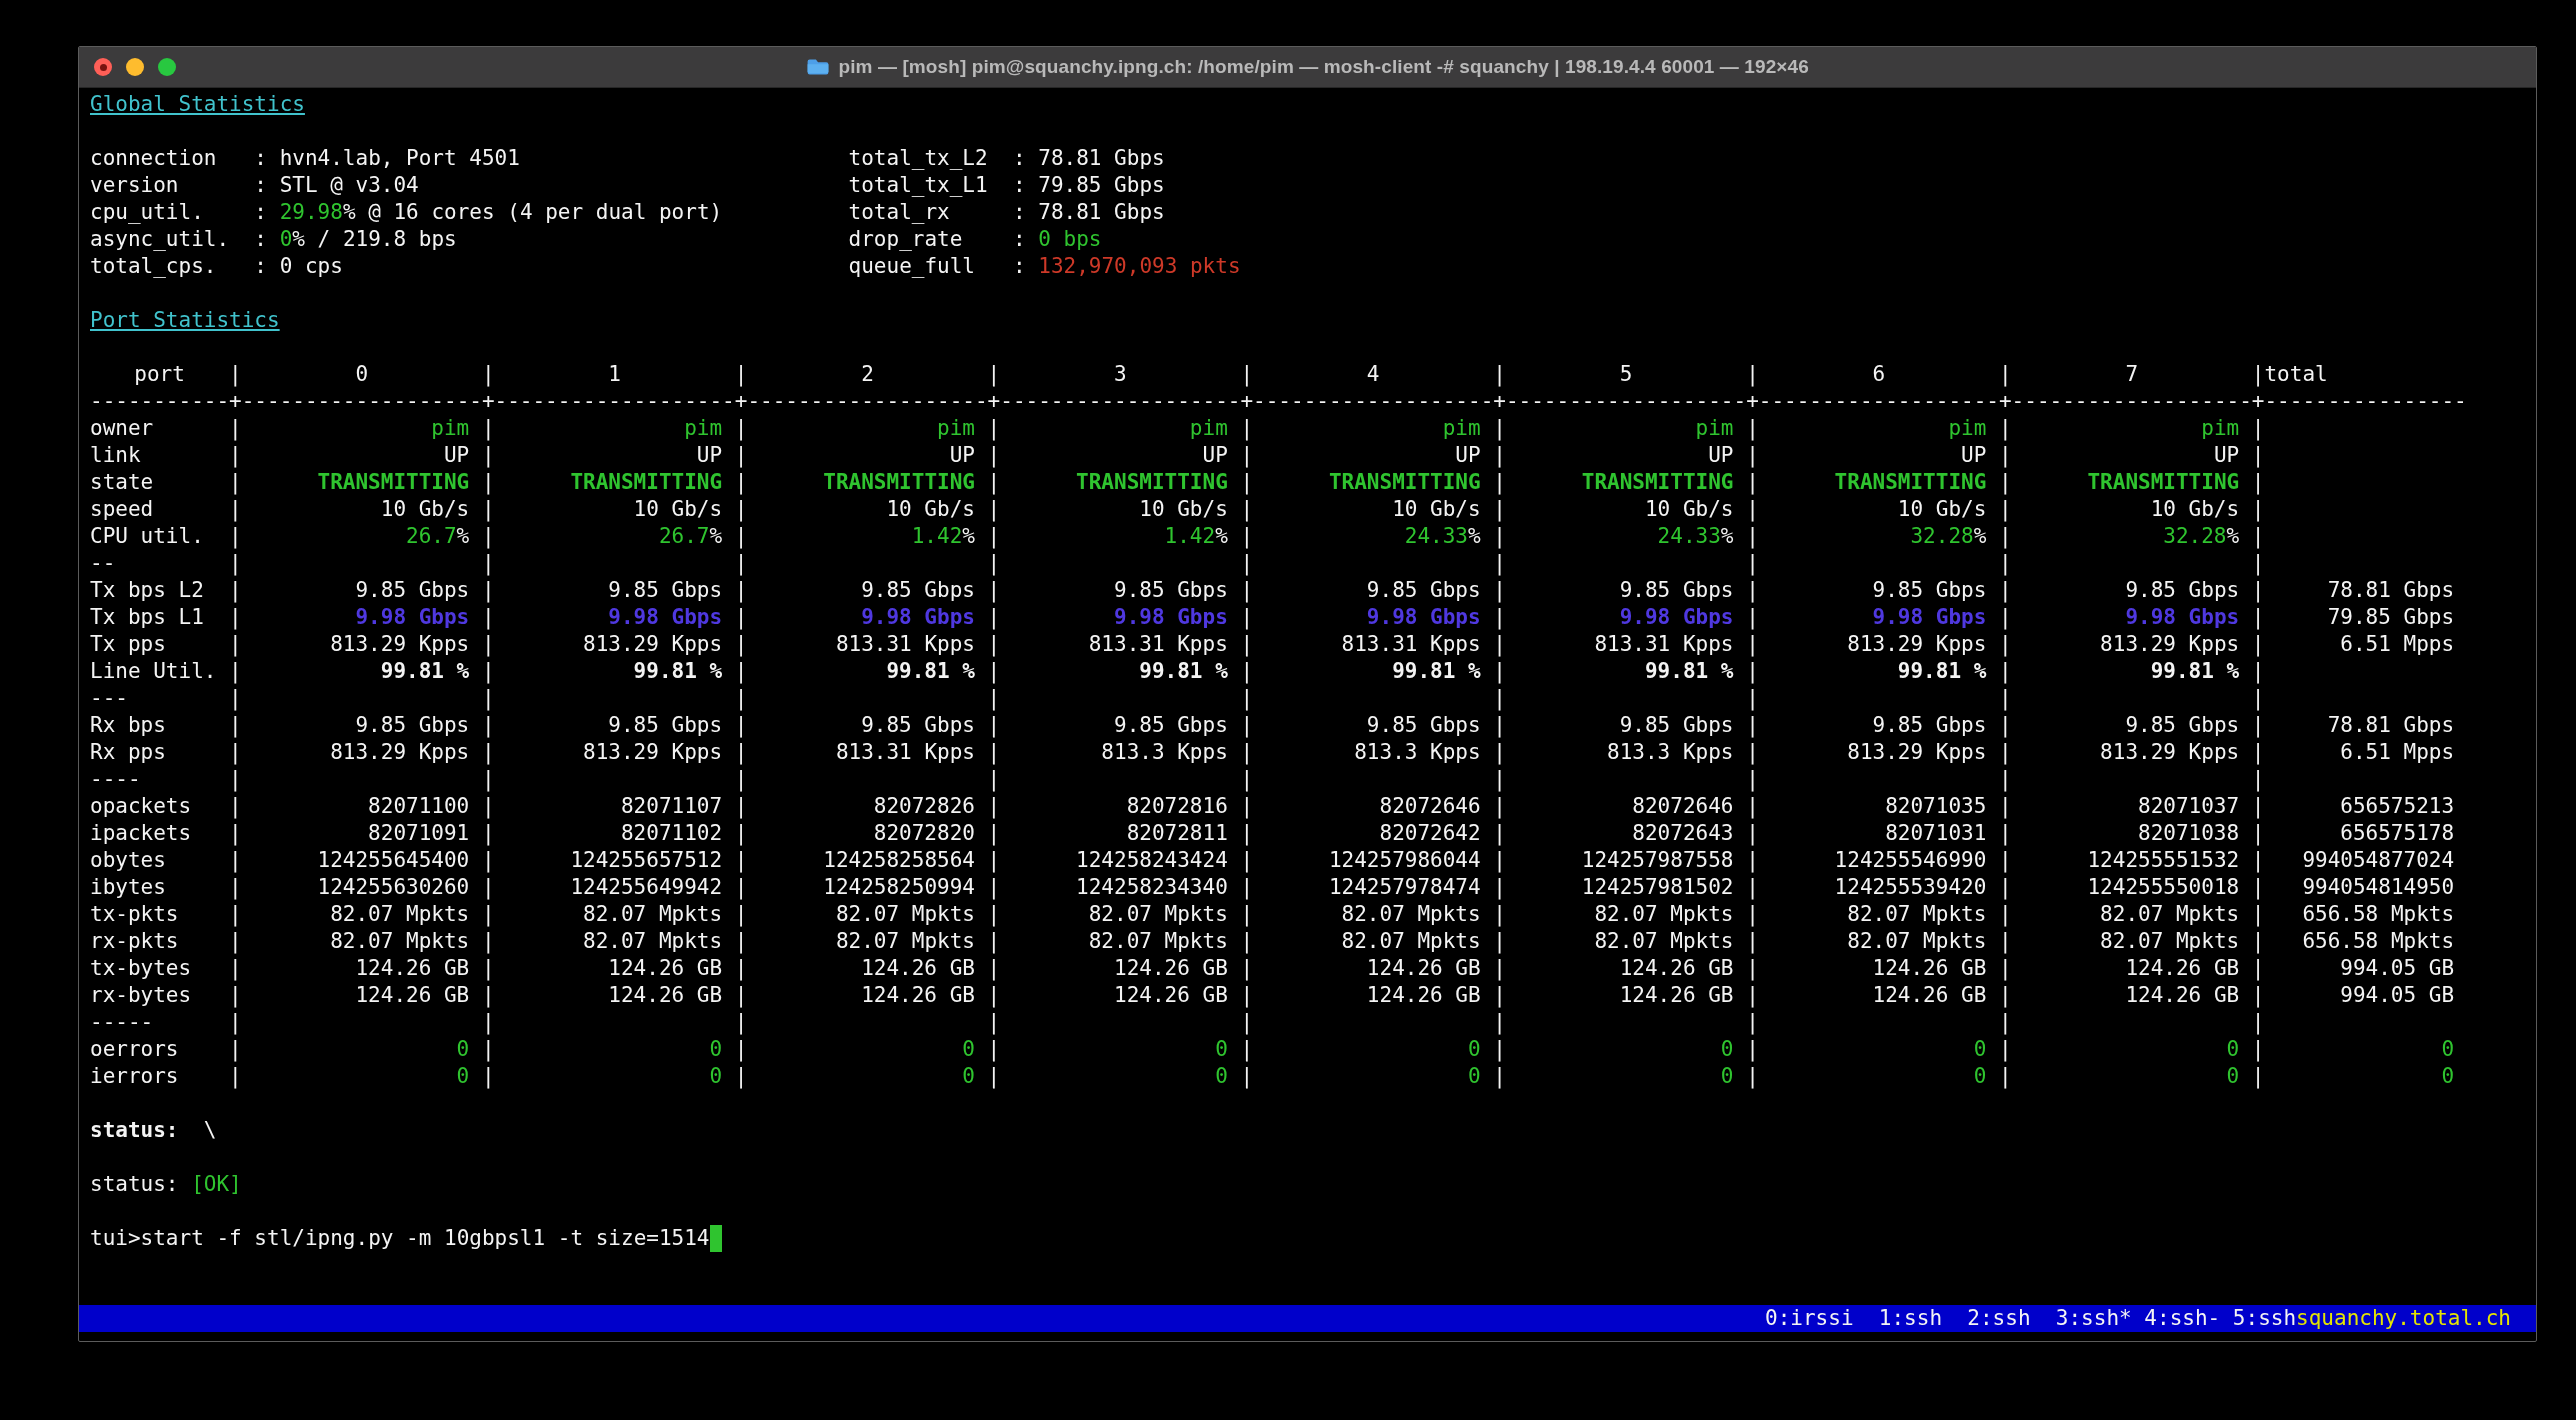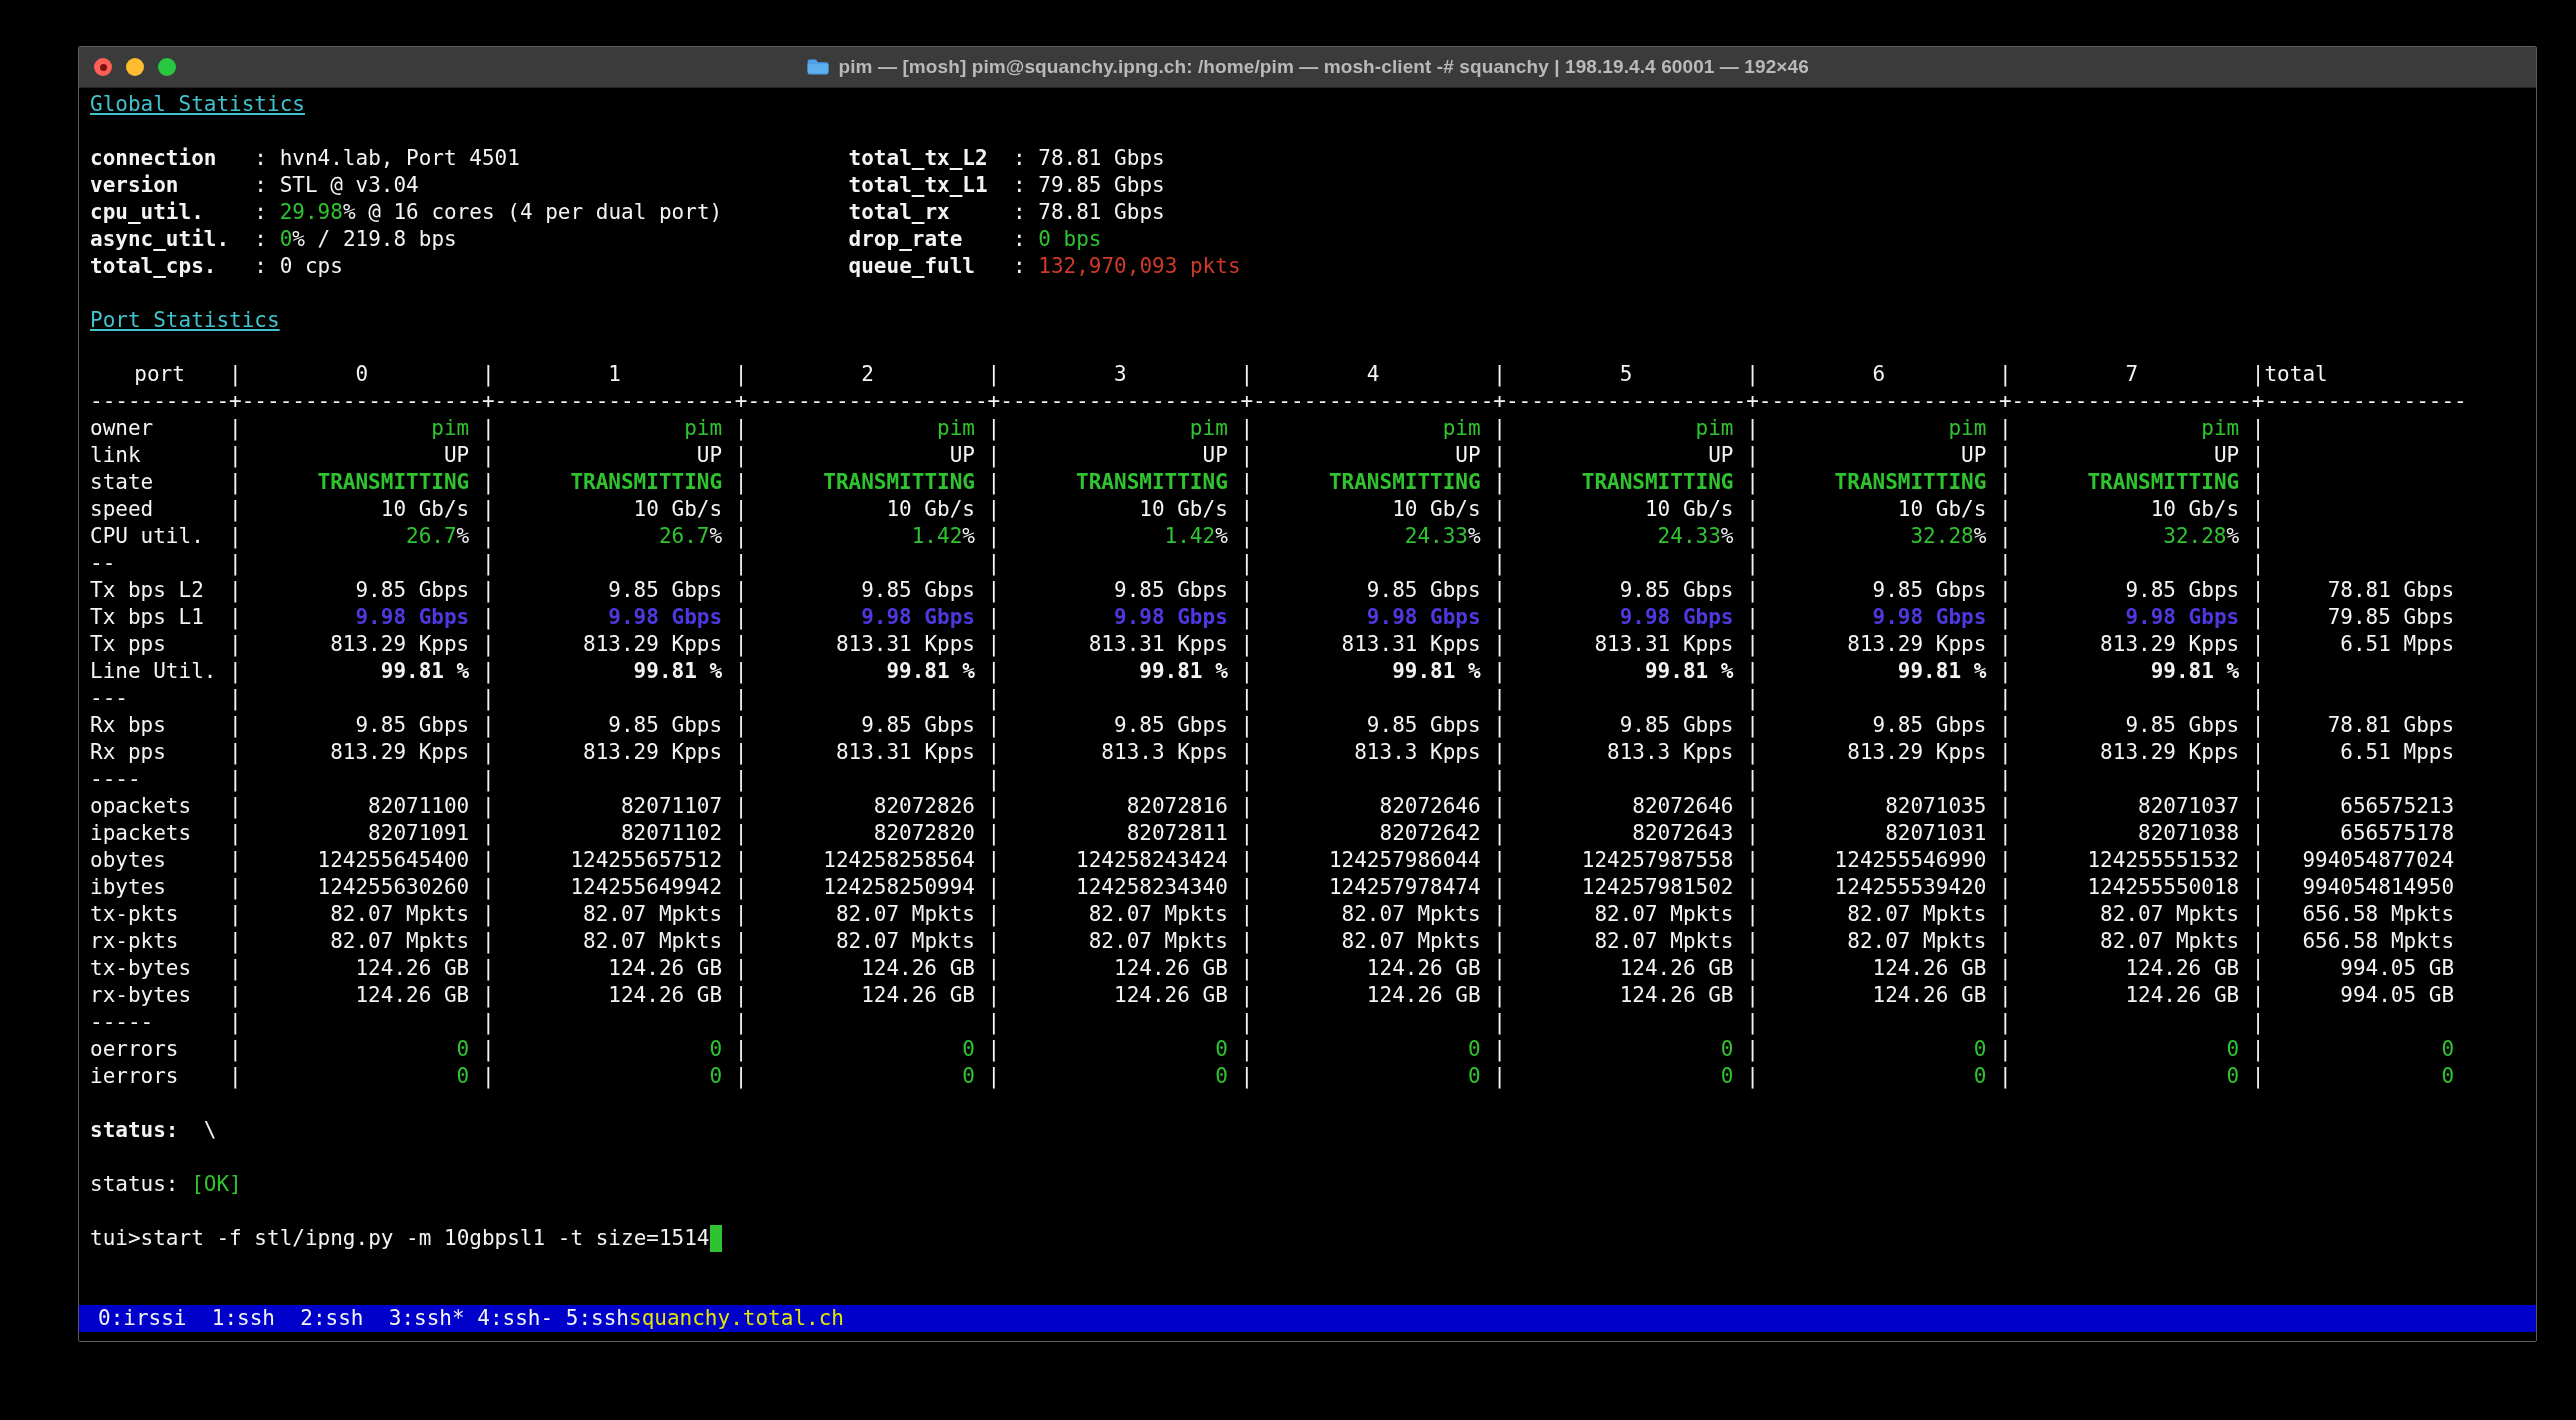--- a/index.html
+++ b/index.html
@@ -29,36 +29,36 @@
   .content{
     padding:2.8px 0 0 11px;
     font-family:"DejaVu Sans Mono",monospace;font-size:21px;line-height:27px;
     color:var(--white);
   }
   .line,.row{height:27px;white-space:pre;}
   .link{color:var(--cyan);text-decoration:underline;}
   .fg-g{color:var(--green);} .fg-r{color:var(--red);} .fg-b{color:var(--blue);}
   .fg-y{color:var(--yellow);} .b{font-weight:bold;}
   .gleft{display:inline-block;width:60ch;}
-  .glabel{display:inline-block;width:13ch;font-weight:bold;}
+  .glabel{display:inline-block;width:13ch;}
   .tl{display:inline-block;width:11ch;}
   .tl.center{text-align:center;}
   .bar{display:inline-block;width:1ch;text-align:center;}
   .tc{display:inline-block;width:19ch;text-align:right;padding-right:1ch;box-sizing:border-box;}
   .tc.center{text-align:center;padding-right:0;}
   .tc.dash{text-align:left;padding-right:0;}
   .tt{display:inline-block;width:16ch;text-align:right;padding-right:1ch;box-sizing:border-box;}
   .tt.center{text-align:left;padding-right:0;}
   .tt.dash{text-align:left;padding-right:0;}
   .cursor{display:inline-block;width:1ch;background:var(--green);}
   .statusbar{
     position:absolute;left:0;right:0;bottom:9px;height:27px;
     background:var(--statusbar_bg);color:var(--white);
     font-family:"DejaVu Sans Mono",monospace;font-size:21px;line-height:27px;
-    display:flex;justify-content:flex-start;padding:0 19px;white-space:pre;
+    display:flex;justify-content:flex-end;padding:0 25px;white-space:pre;
   }
 </style>
 </head>
 <body>
 
 <div>
   <div class="window">
 
     <div class="titlebar">
       <div class="traffic">

